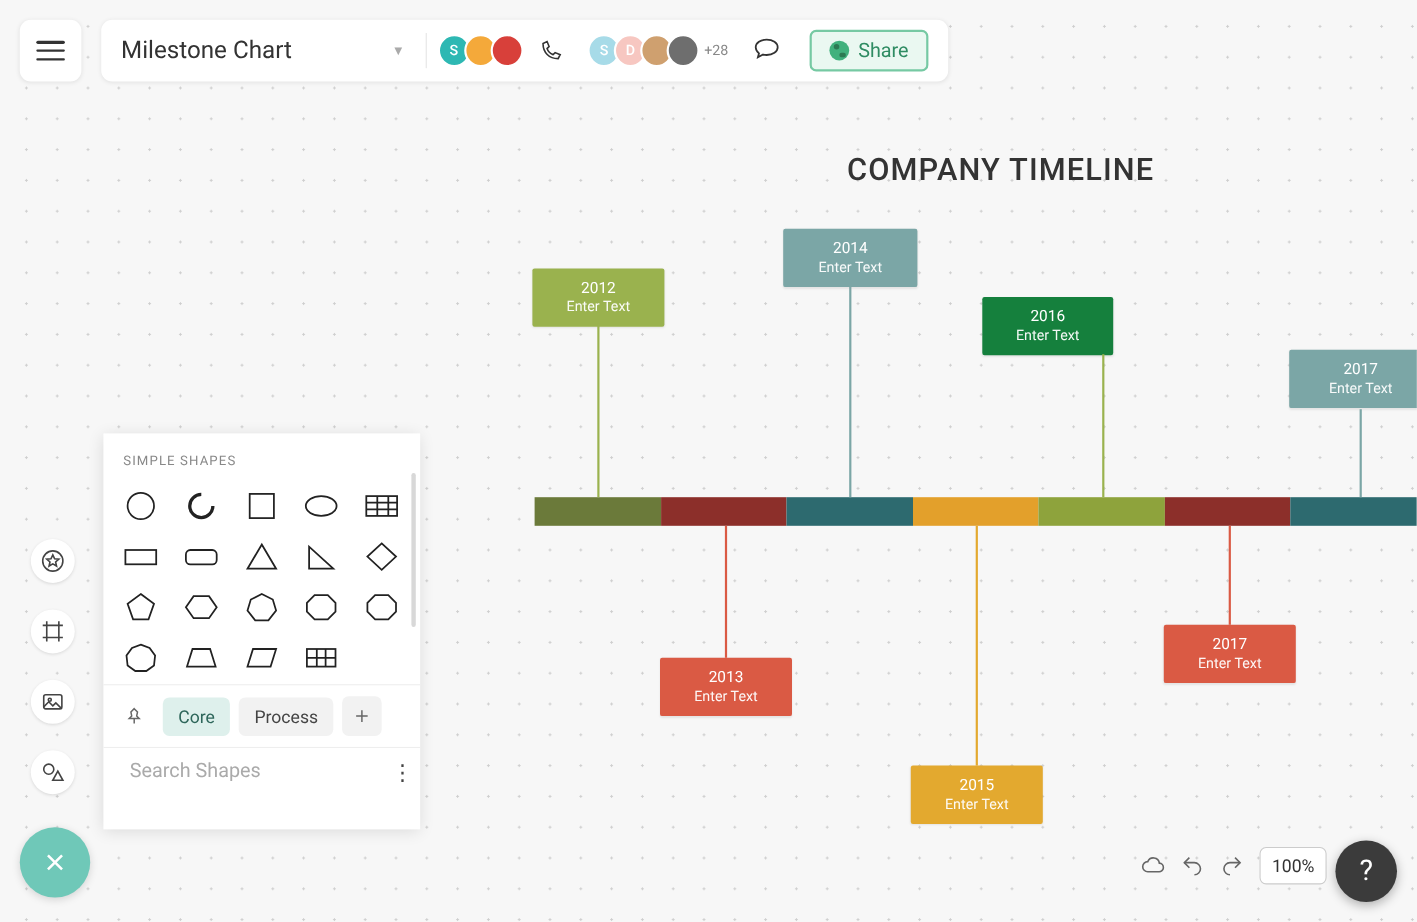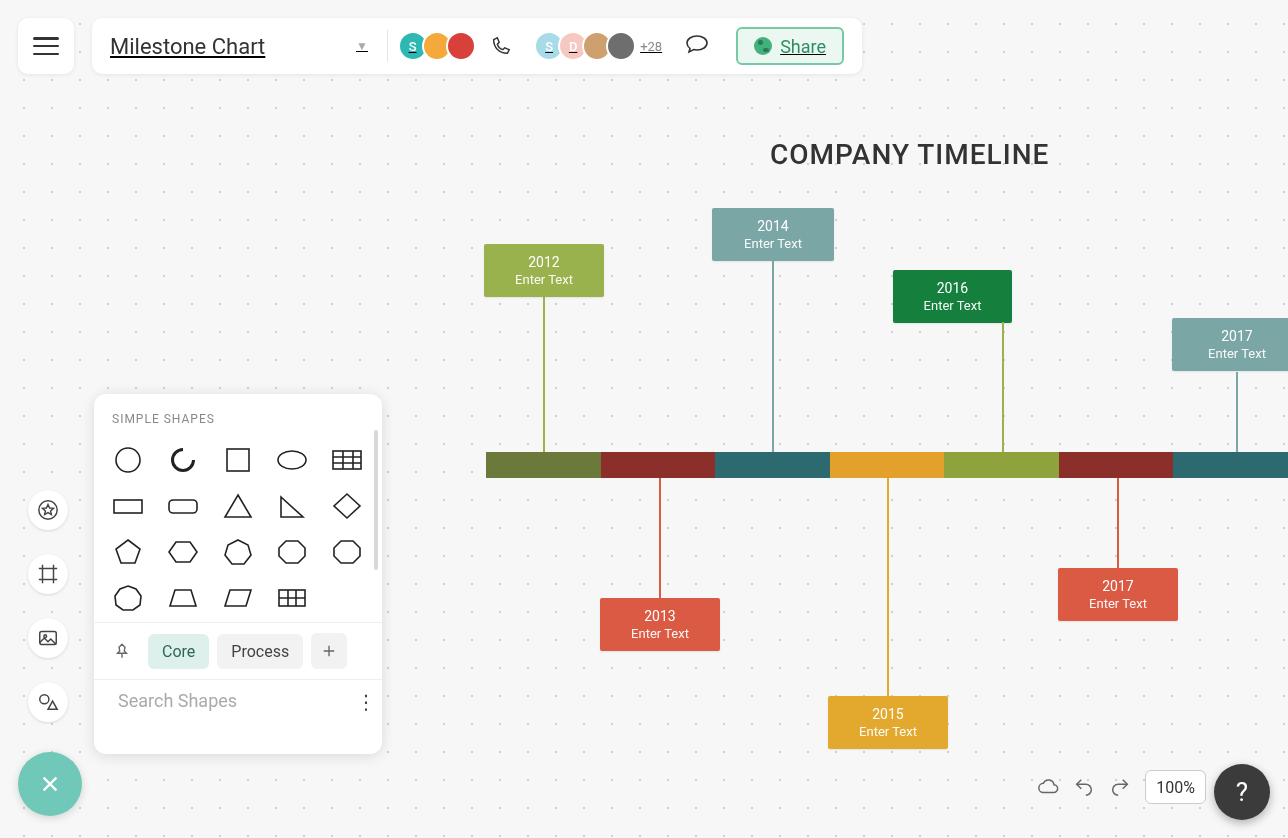--- a/index.html
+++ b/index.html
@@ -18,21 +18,21 @@
   position: absolute; top: 18px; left: 18px; width: 56px; height: 56px;
   background: #fff; border-radius: 10px; box-shadow: 0 1px 4px rgba(0,0,0,.08);
   display: flex; align-items: center; justify-content: center; cursor: pointer;
 }
 .hamburger { width: 26px; height: 18px; display: flex; flex-direction: column; justify-content: space-between; }
 .hamburger span { height: 2.5px; background: #333; border-radius: 2px; }
 
 .header-bar {
   position: absolute; top: 18px; left: 92px; height: 56px; width: 770px;
   background: #fff; border-radius: 10px; box-shadow: 0 1px 4px rgba(0,0,0,.08);
-  display: flex; align-items: center; padding: 0 18px; text-decoration: underline;
+  display: flex; align-items: center; padding: 0 18px;
 }
 .title { font-size: 22px; color: #333; flex: 0 0 auto; }
 .title-chev { margin-left: 88px; color: #aaa; font-size: 12px; width:20px; text-align:center; }
 
 .vsep { width: 1px; height: 32px; background: #e5e5e5; margin: 0 16px; }
 
 .avatar { width: 30px; height: 30px; border-radius: 50%; margin-left: -6px; border: 2px solid #fff; display:flex; align-items:center; justify-content:center; font-size:13px; color:#fff; font-weight:500; }
 .avatars { display: flex; align-items: center; }
 
 .phone-icon { margin-left: 14px; width:26px; height:26px; cursor:pointer; display:flex; align-items:center; justify-content:center; }
@@ -57,21 +57,21 @@
 .left-tools { position:absolute; left:28px; top:490px; display:flex; flex-direction:column; gap:24px; align-items:center; }
 .tool { width:40px; height:40px; border-radius:50%; background:#fff; box-shadow:0 1px 3px rgba(0,0,0,.12); display:flex; align-items:center; justify-content:center; cursor:pointer; }
 .tool svg { width:22px; height:22px; stroke:#444; fill:none; stroke-width:1.6; }
 
 .close-fab { position:absolute; left:18px; top:752px; width:64px; height:64px; border-radius:50%; background:#6fc8b8; display:flex; align-items:center; justify-content:center; cursor:pointer; box-shadow:0 2px 8px rgba(0,0,0,.15); }
 .close-fab svg { width:22px; height:22px; stroke:#fff; stroke-width:2.5; }
 
 
 .shapes-panel {
   position:absolute; left:94px; top:394px; width:288px; height:360px;
-  background:#fff; border-radius:12px; box-shadow:0 2px 14px rgba(0,0,0,.12);
+  background:#fff; border-radius:0; box-shadow:0 2px 14px rgba(0,0,0,.12);
   display:flex; flex-direction:column;
 }
 .panel-header { padding:18px 18px 10px; font-size:12px; letter-spacing:1px; color:#888; }
 .shape-grid { padding: 8px 14px; display:grid; grid-template-columns:repeat(5,1fr); gap:14px; overflow-y:auto; }
 .shape-cell { width:40px; height:32px; display:flex; align-items:center; justify-content:center; cursor:pointer; }
 .shape-cell svg { width:34px; height:30px; stroke:#222; fill:none; stroke-width:1.6; }
 .panel-scroll { position:absolute; right:4px; top:36px; width:4px; height:140px; background:#d8d8d8; border-radius:3px; }
 
 .panel-tabs { border-top:1px solid #eee; padding:10px 10px; display:flex; gap:8px; align-items:center; }
 .tab-pill { padding:8px 14px; border-radius:6px; background:#f2f2f2; color:#444; font-size:16px; cursor:pointer;text-align:center; }

